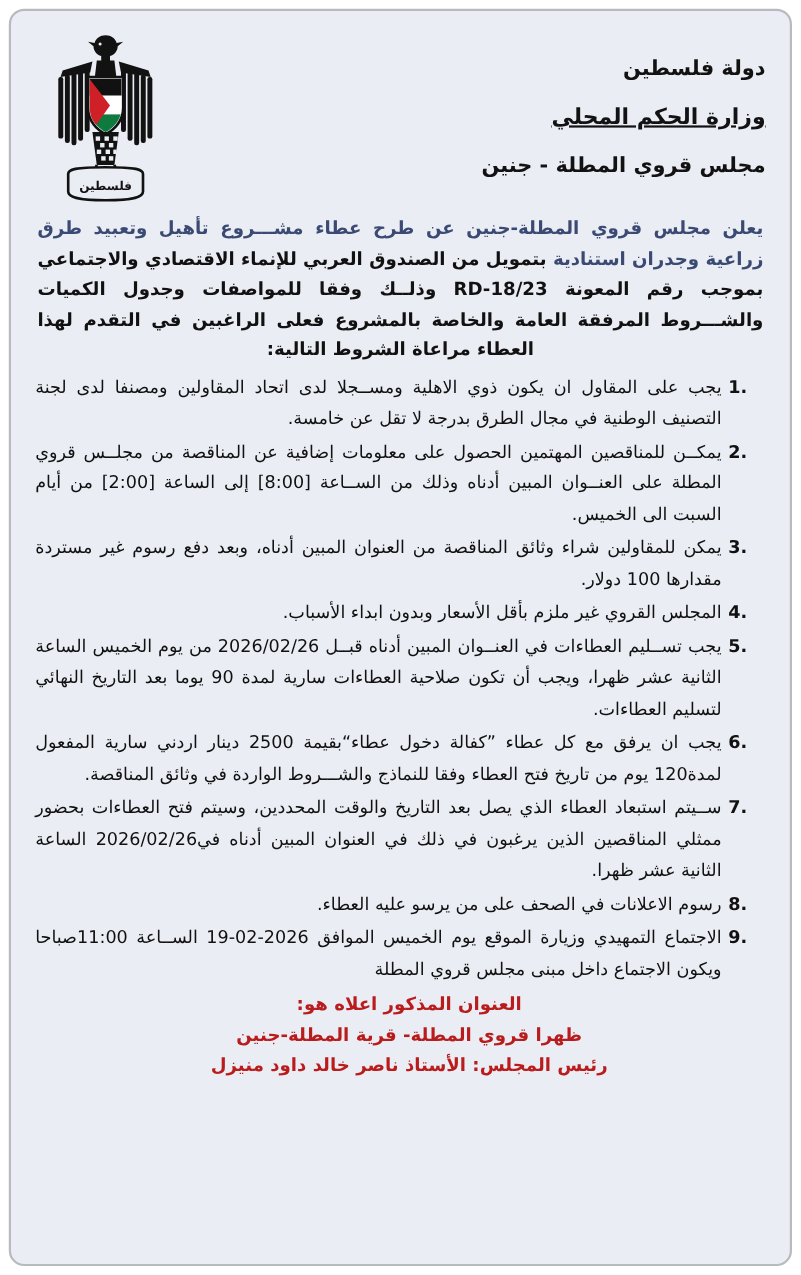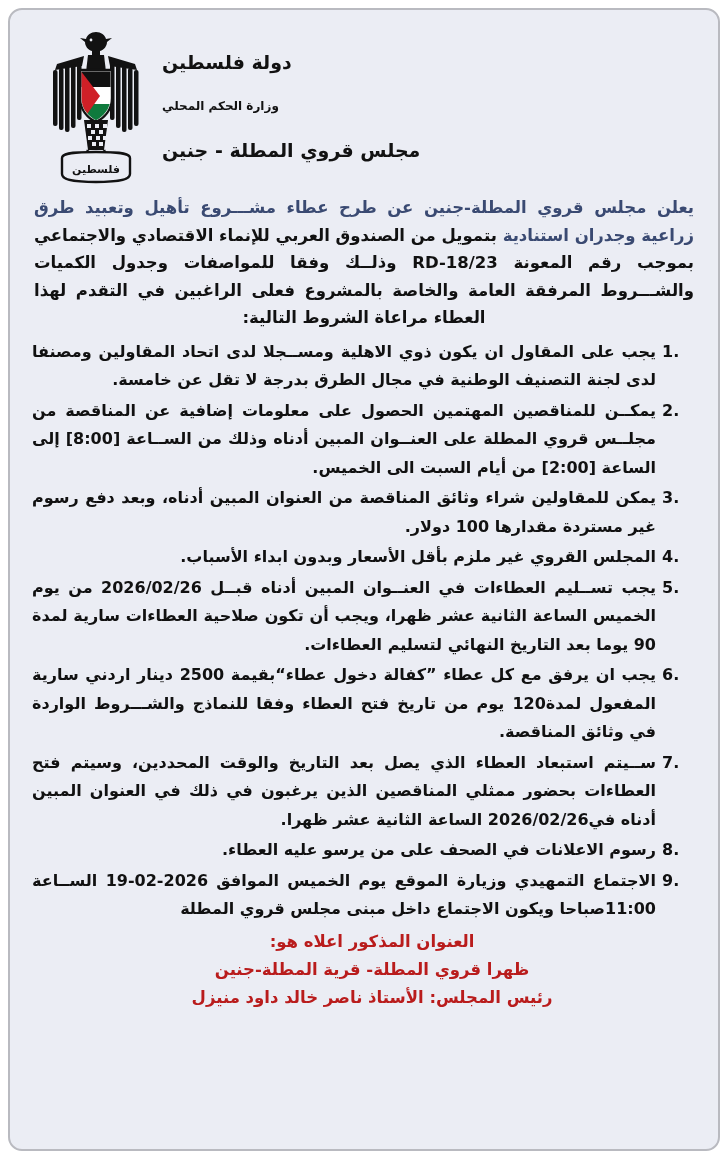--- a/index.html
+++ b/index.html
@@ -51,29 +51,29 @@
     width: 104px;
     height: 162px;
   }
   .emblem svg { display: block; width: 100%; height: 100%; }
 
   .header-titles {
     position: absolute;
     right: 0;
     left: 130px;
     top: 14px;
-    text-align: left;
+    text-align: right;
   }
   .header-titles .t {
     font-weight: bold;
     color: #121212;
     letter-spacing: 0px;
   }
   .t1 { font-size: 19px; line-height: 44px; }
-  .t2 { font-size: 12px; line-height: 44px; }
+  .t2 { font-size: 20px; line-height: 44px; text-decoration: underline; }
   .t3 { font-size: 19px; line-height: 44px; }
 
   
   .intro {
     font-size: 16.5px;
     line-height: 27.5px;
     font-weight: bold;
     text-align: justify;
     text-align-last: center;
     color: #111111;
@@ -102,21 +102,21 @@
     color: #111111;
     line-height: 28.5px;
     padding-left: 6px;
     box-sizing: border-box;
     unicode-bidi: plaintext;
   }
   .term-text {
     flex: 1 1 auto;
     font-size: 16px;
     line-height: 28.5px;
-    font-weight: bold;
+    font-weight: normal;
     color: #111111;
     text-align: justify;
     text-align-last: right;
   }
   .term.single .term-text { text-align: center; }
 
   
   .footer {
     margin-top: 4px;
     text-align: center;

